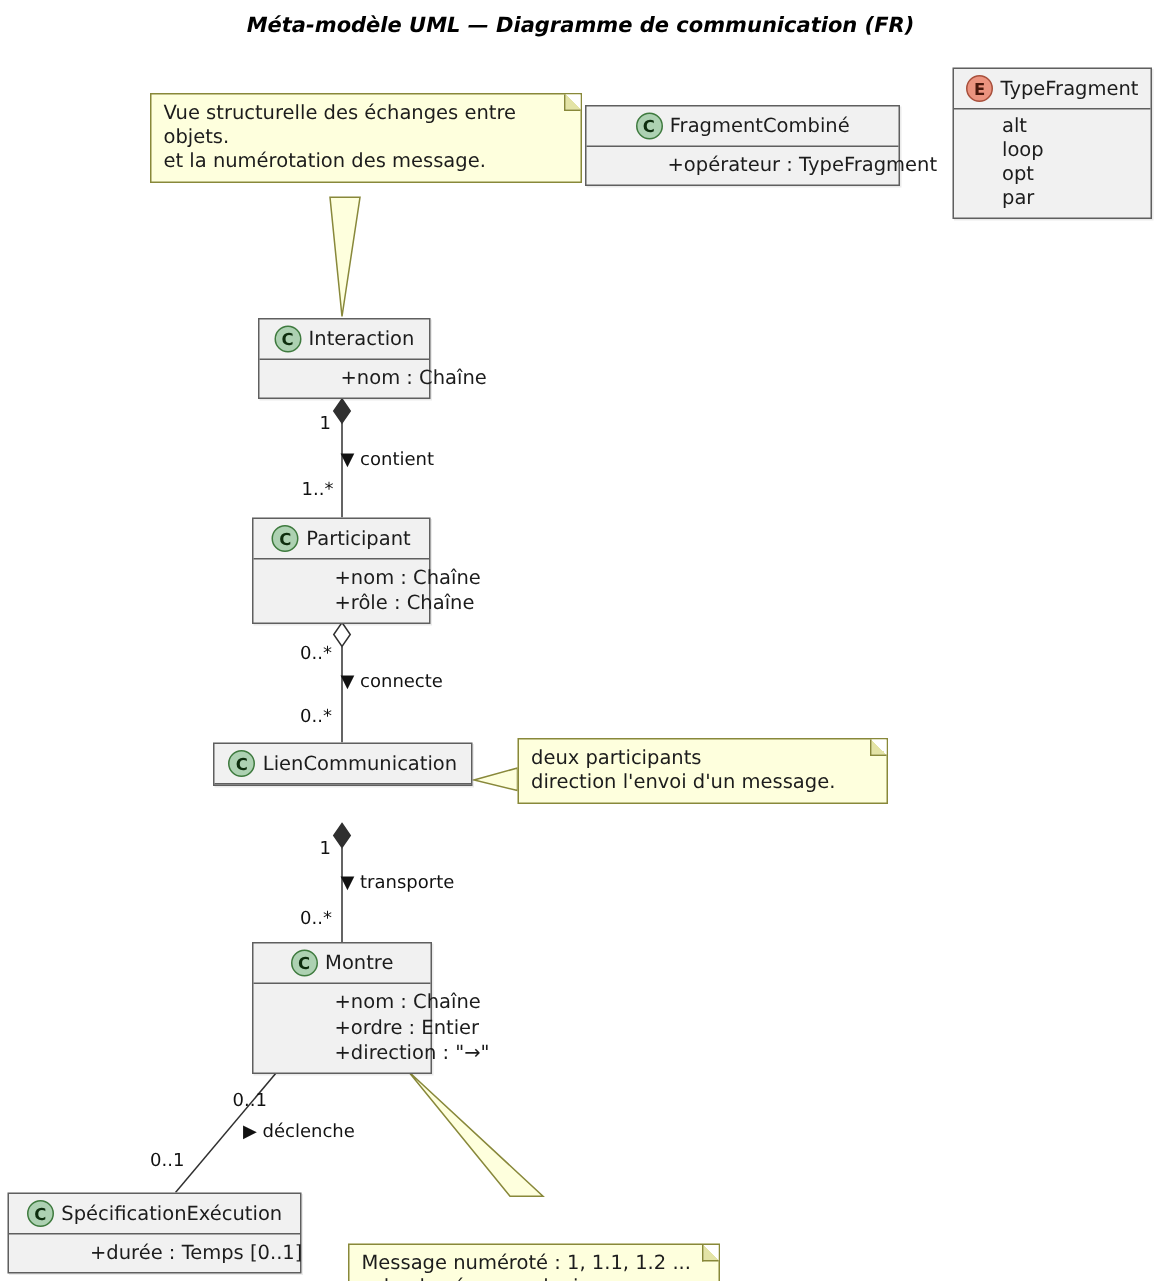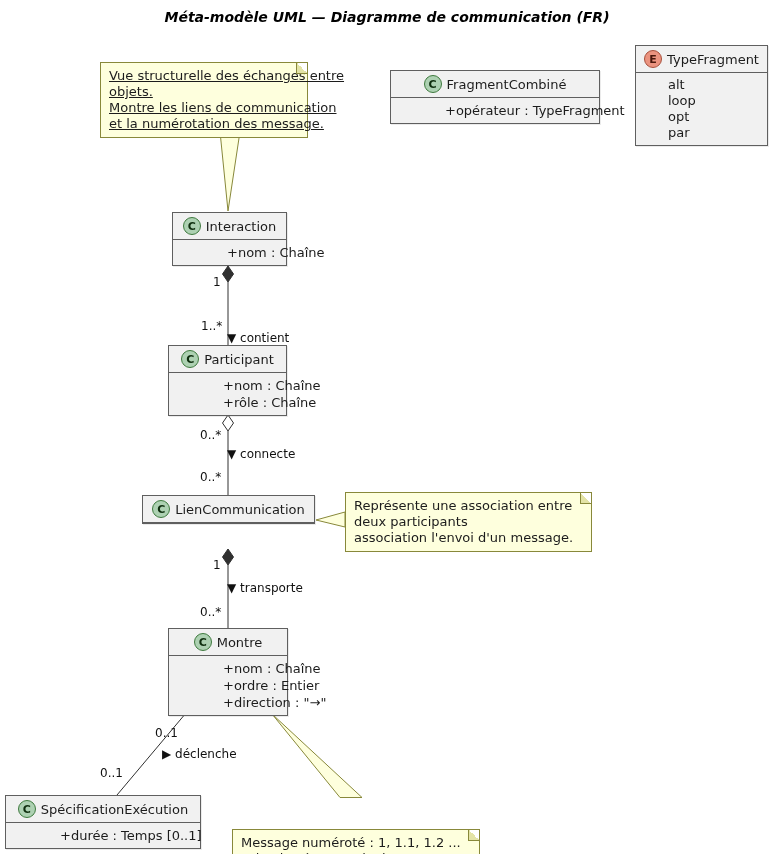--- a/index.html
+++ b/index.html
@@ -78,25 +78,24 @@
     <g>
       <line x1="228" y1="565" x2="228" y2="628" stroke="#303030" stroke-width="1"></line>
       <polygon points="228,549 233.5,557 228,565 222.5,557" fill="#303030" stroke="#303030"></polygon>
     </g>
 
     <g>
       <line x1="186" y1="713" x2="117" y2="795" stroke="#303030" stroke-width="1"></line>
     </g>
   </svg>
 
-  <div class="note" style="left:100px; top:62px; width:208px;text-decoration:underline;">
+  <div class="note" style="left:100px; top:62px; width:288px;">
     <span class="note-fold"></span>
     <div class="note-line">Vue structurelle des échanges entre</div>
     <div class="note-line">objets.</div>
-    <div class="note-line">Montre les liens de communication</div>
     <div class="note-line">et la numérotation des message.</div>
   </div>
 
   <div class="uml-class" style="left:390px; top:70px; width:210px;">
     <div class="cls-header">
       <span class="circ c">C</span>
       <span class="cls-name">FragmentCombiné</span>
     </div>
     <div class="cls-attrs">
       <div class="attr">+opérateur : TypeFragment</div>
@@ -139,23 +138,22 @@
 
   <div class="uml-class" style="left:142px; top:495px; width:173px;">
     <div class="cls-header">
       <span class="circ c">C</span>
       <span class="cls-name">LienCommunication</span>
     </div>
   </div>
 
   <div class="note" style="left:345px; top:492px; width:247px;">
     <span class="note-fold"></span>
-    <div class="note-line">Représente une association entre</div>
     <div class="note-line">deux participants</div>
-    <div class="note-line">association l'envoi d'un message.</div>
+    <div class="note-line">direction l'envoi d'un message.</div>
   </div>
 
   <div class="uml-class" style="left:168px; top:628px; width:120px;">
     <div class="cls-header">
       <span class="circ c">C</span>
       <span class="cls-name">Montre</span>
     </div>
     <div class="cls-attrs">
       <div class="attr">+nom : Chaîne</div>
       <div class="attr">+ordre : Entier</div>
@@ -173,21 +171,21 @@
     </div>
   </div>
 
   <div class="note" style="left:232px; top:829px; width:248px;">
     <span class="note-fold"></span>
     <div class="note-line">Message numéroté : 1, 1.1, 1.2 ...</div>
     <div class="note-line">selon la séquence logique.</div>
   </div>
 
   <div class="edge-label mult" style="left:213px; top:275px;">1</div>
-  <div class="edge-label" style="left:227px; top:299px;margin-top:32px;">▼ contient</div>
+  <div class="edge-label" style="left:227px; top:299px;">▼ contient</div>
   <div class="edge-label mult" style="left:201px; top:319px;">1..*</div>
 
   <div class="edge-label mult" style="left:200px; top:428px;">0..*</div>
   <div class="edge-label" style="left:227px; top:447px;">▼ connecte</div>
   <div class="edge-label mult" style="left:200px; top:470px;">0..*</div>
 
   <div class="edge-label mult" style="left:213px; top:558px;">1</div>
   <div class="edge-label" style="left:227px; top:581px;">▼ transporte</div>
   <div class="edge-label mult" style="left:200px; top:605px;">0..*</div>
 

